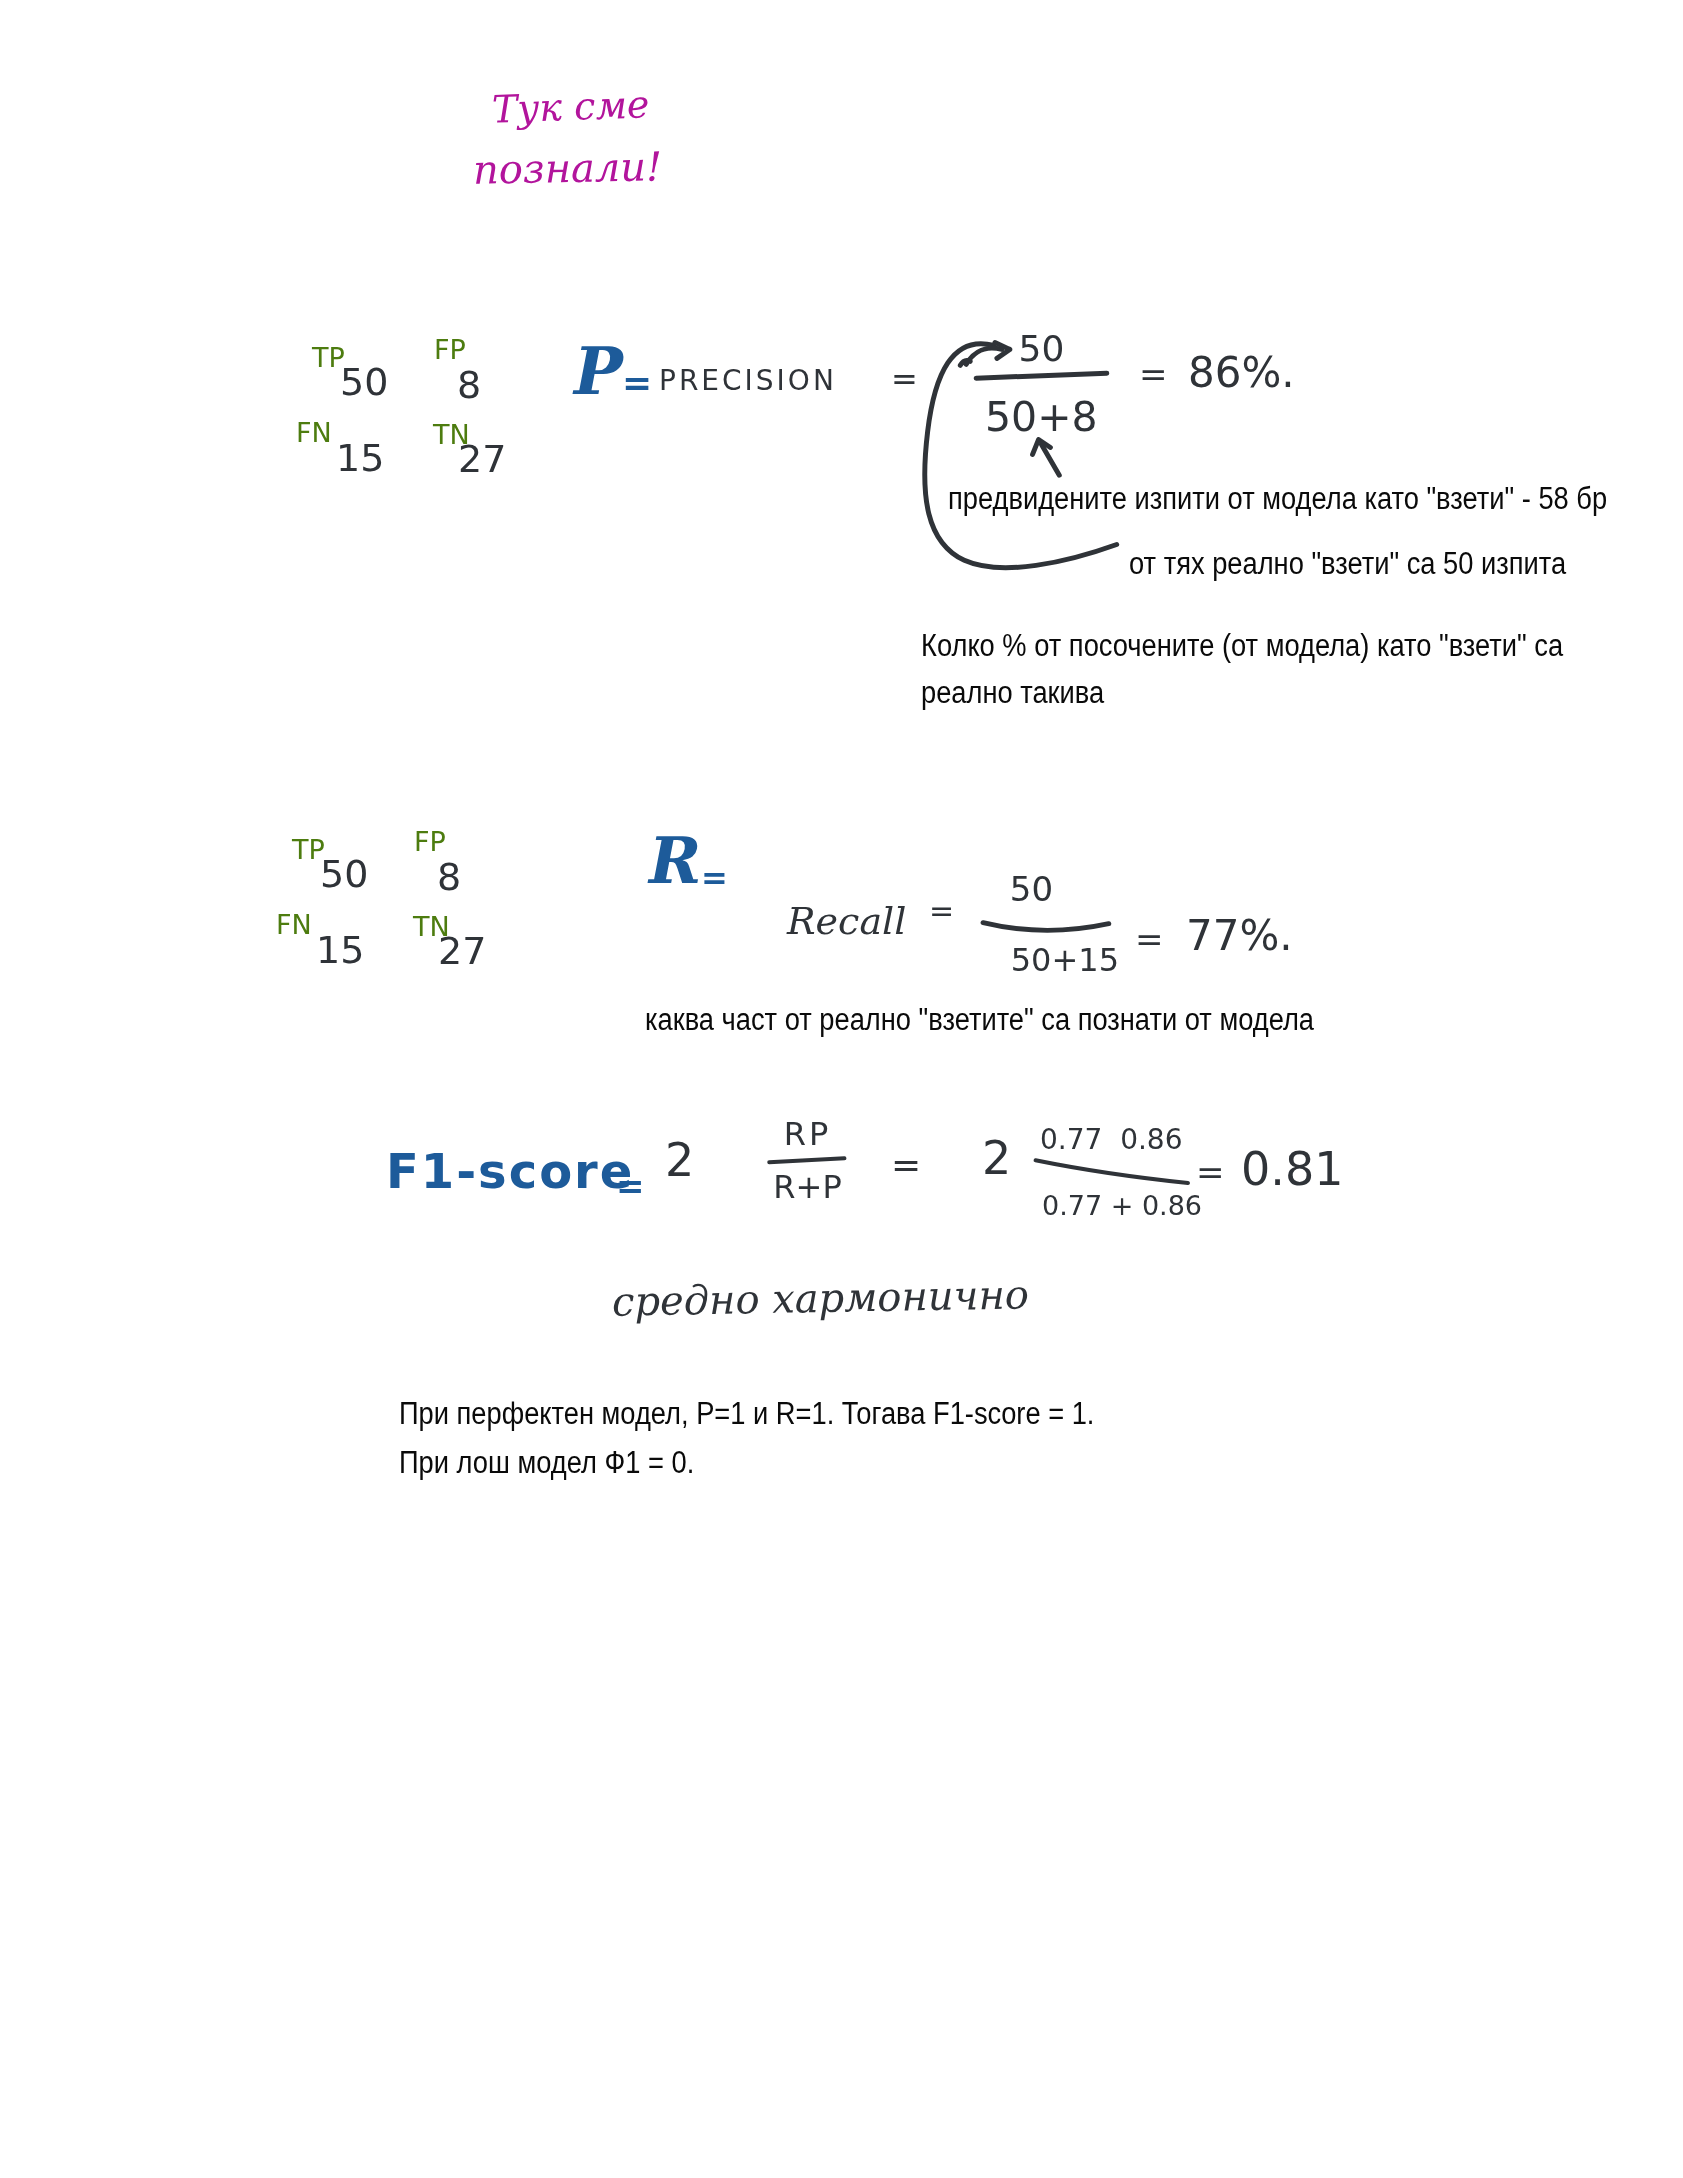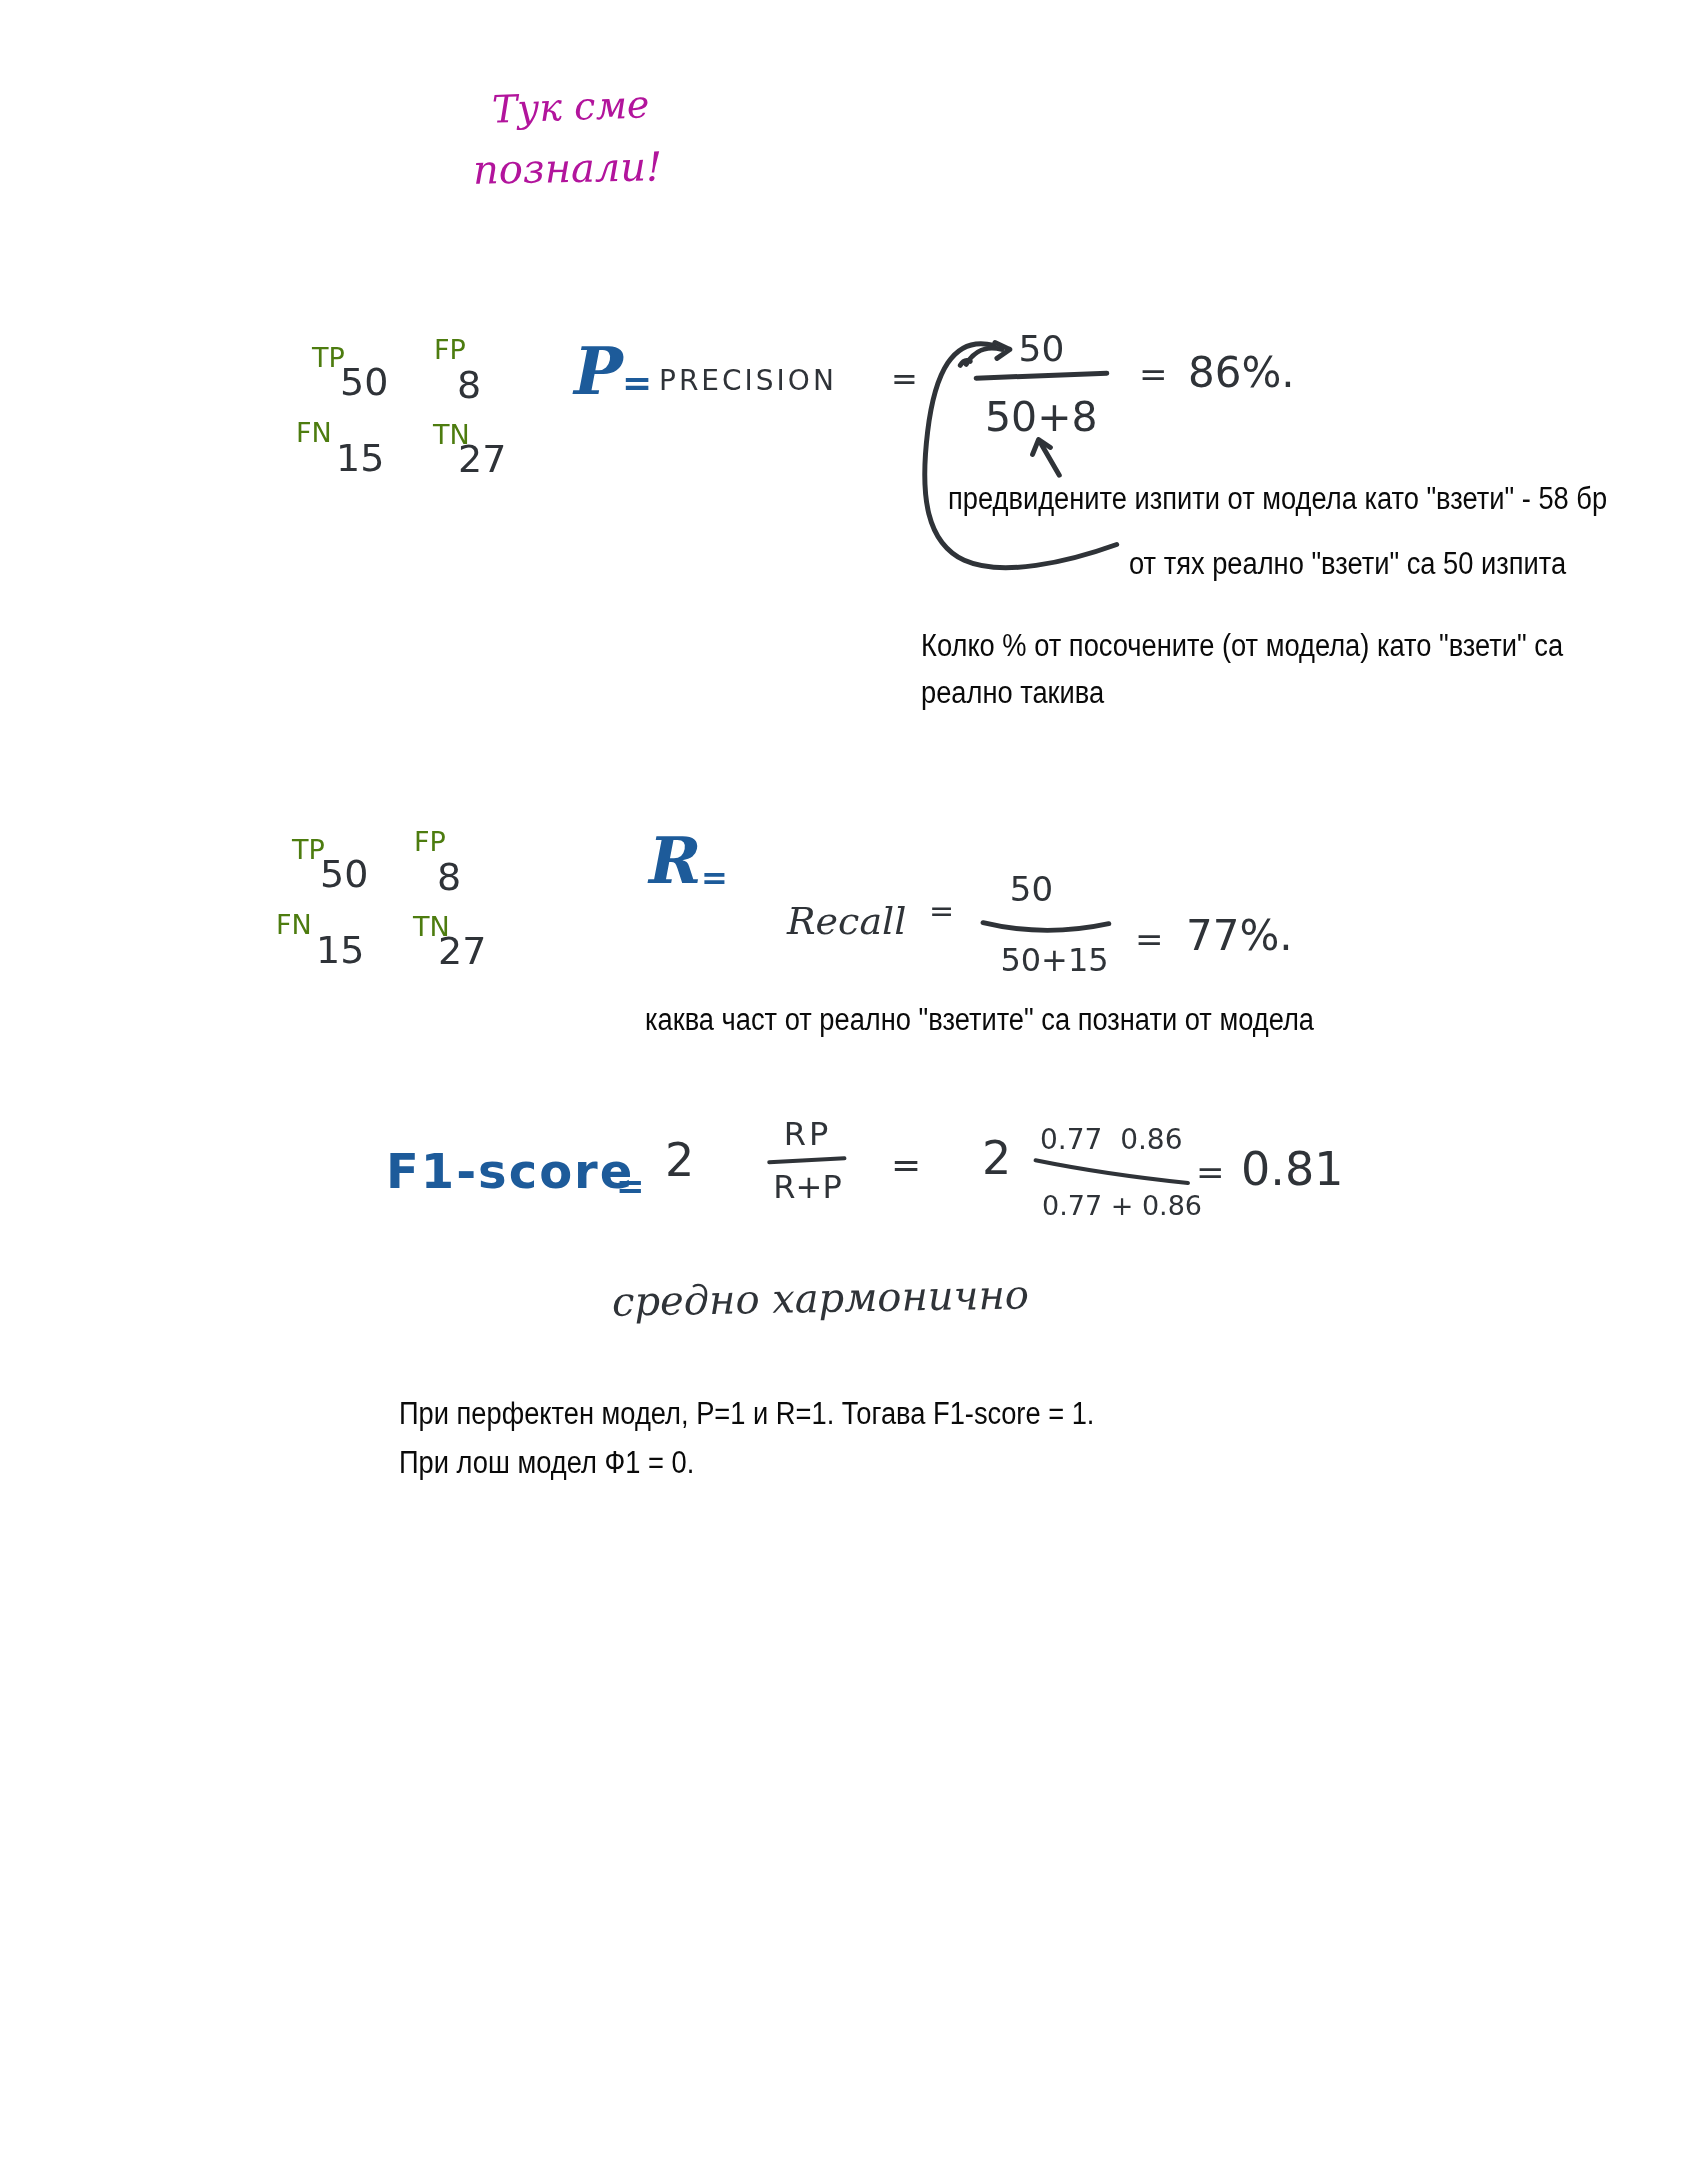--- a/index.html
+++ b/index.html
@@ -81,21 +81,21 @@
     <span class="abs mval" style="left:42px;top:102px;">15</span>
     <span class="abs graylab" style="left:139px;top:85px;">TN</span>
     <span class="abs mval" style="left:164px;top:103px;">27</span>
   </div>
 
   <div class="abs hw-cursive blue" style="left:649px;top:824px;font-size:63px;font-weight:bold;">R</div>
   <div class="abs hw blue" style="left:701px;top:859px;font-size:32px;font-weight:bold;">=</div>
   <div class="abs hw-cursive" style="left:787px;top:859px;font-size:38px;margin-top:40px;">Recall</div>
   <div class="abs hw" style="left:929px;top:893px;font-size:30px;">=</div>
   <div class="abs hw center" style="left:1000px;top:869px;width:63px;font-size:34px;">50</div>
-  <div class="abs hw center" style="left:990px;top:941px;width:129px;font-size:32px;">50+15</div>
+  <div class="abs hw center" style="left:990px;top:941px;width:129px;font-size:32px;text-align:right;">50+15</div>
   <div class="abs hw" style="left:1135px;top:919px;font-size:34px;">=</div>
   <div class="abs hw" style="left:1186px;top:911px;font-size:42px;">77%.</div>
 
   <div class="abs typed" style="left:645px;top:1002px;">каква част от реално "взетите" са познати от модела</div>
 
   <div class="abs hw blue" style="left:386px;top:1143px;font-size:48px;font-weight:bold;letter-spacing:2px;">F1-score</div>
   <div class="abs hw blue" style="left:616px;top:1166px;font-size:34px;font-weight:bold;">=</div>
   <div class="abs hw" style="left:665px;top:1133px;font-size:46px;">2</div>
   <div class="abs hw center" style="left:770px;top:1115px;width:75px;font-size:32px;letter-spacing:3px;">RP</div>
   <div class="abs hw center" style="left:764px;top:1168px;width:87px;font-size:32px;">R+P</div>

